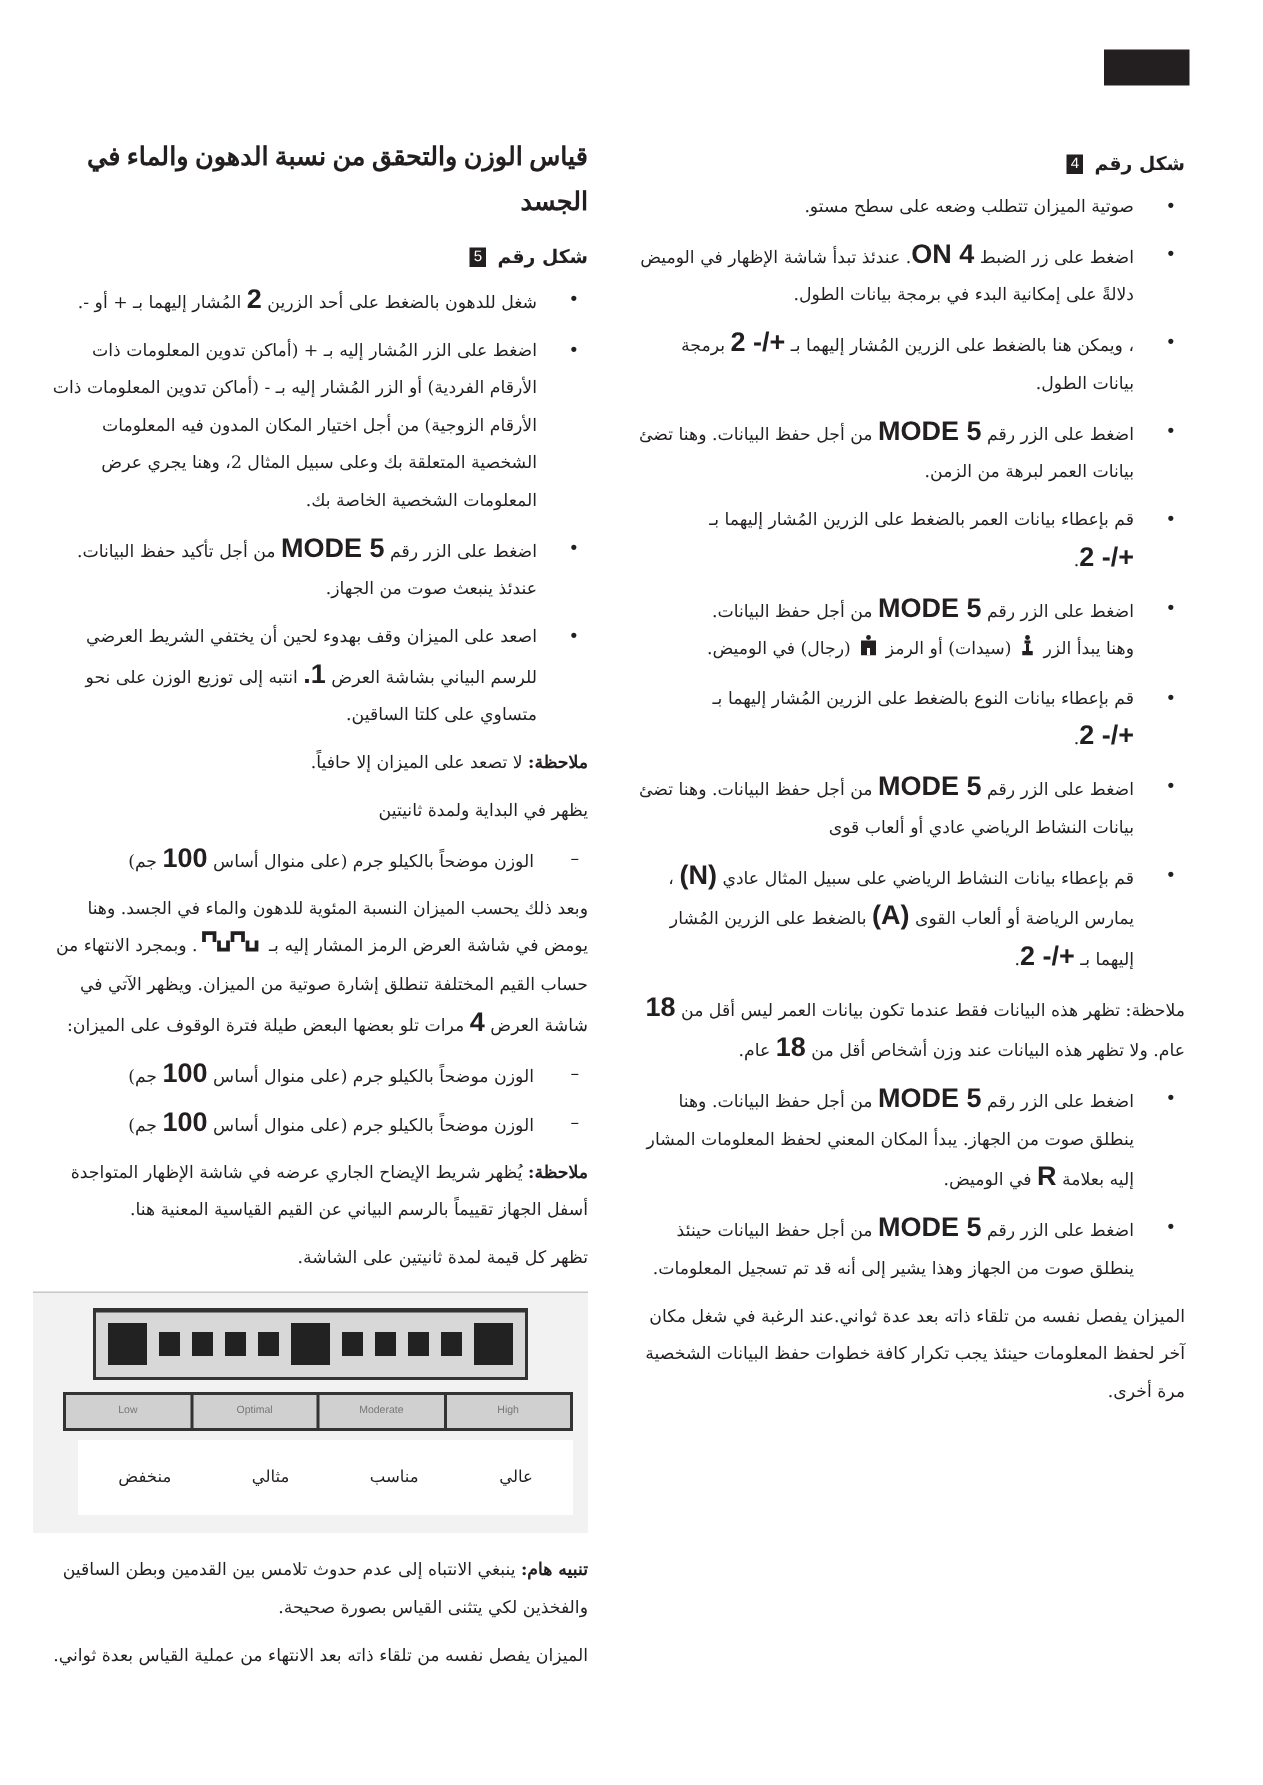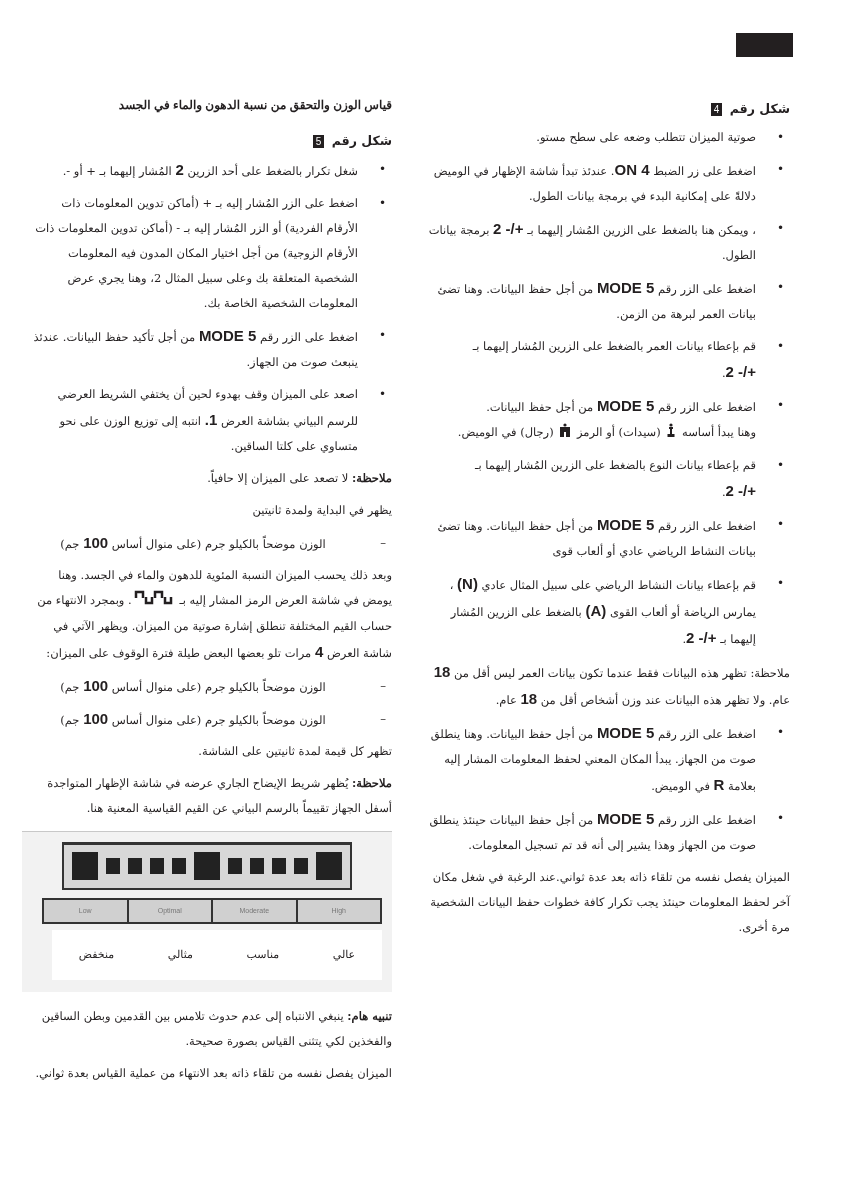--- a/index.html
+++ b/index.html
@@ -11,46 +11,46 @@
     position: absolute; left: 736px; top: 33px; width: 57px; height: 24px;
     background: #231f20;
   }
   .col {
     position: absolute; direction: rtl; text-align: right;
     font-size: 11.5px; line-height: 25px;
   }
   .col-right { left: 425px; top: 96px; width: 365px; }
   .col-left { left: 30px; top: 90px; width: 362px; }
   .title {
-    font-family: Liberation Sans, sans-serif; font-weight: bold;
-    font-size: 12px; line-height: 30px; margin: 0 0 8px 0;
+    font-family: Liberation Serif, serif; font-weight: bold;
+    font-size: 17px; line-height: 30px; margin: 0 0 8px 0;
   }
   .fig-heading {
     font-family: "DejaVu Sans", sans-serif; font-weight: bold;
     font-size: 12.5px; margin: 0 0 4px 0;
   }
   .fig-num {
     display: inline-block; background: #231f20; color: #fff;
     font-family: "Liberation Sans", sans-serif; font-weight: normal;
     font-size: 10px; line-height: 13px; padding: 0 3px; margin-right: 3px;
     vertical-align: middle;
   }
   ul.bullets { list-style: none; margin: 0; padding: 0; }
   ul.bullets li { position: relative; padding-right: 34px; margin-bottom: 7px; }
   ul.bullets li::before {
     content: "\2022"; position: absolute; right: 6px; top: 0;
     font-family: "DejaVu Sans", sans-serif; font-size: 12px;
   }
   ul.dashes { list-style: none; margin: 0; padding: 0; }
-  ul.dashes li { position: relative; padding-right: 36px; margin-bottom: 6px; text-align: center; }
+  ul.dashes li { position: relative; padding-right: 36px; margin-bottom: 6px; }
   ul.dashes li::before {
     content: "\2013"; position: absolute; right: 6px; top: 0;
   }
   p { margin: 0 0 7px 0; text-align: right; }
-  .b { font-family: "Liberation Sans", sans-serif; font-weight: bold; font-size: 15px; }
+  .b { font-family: "Liberation Sans", sans-serif; font-weight: bold; font-size: 18px; }
   .strong { font-weight: bold; }
   .icon-inline {
     display: inline-block; vertical-align: middle; margin: 0 2px;
   }
   .display-figure {
     margin: 10px 0 12px 0; width: 370px; height: 160px; position: relative;
     background: #f2f2f2; border-top: 1px solid #c8c8c8;
   }
   .seg-bar {
     position: absolute; left: 40px; top: 10px; width: 290px; height: 48px;
@@ -103,21 +103,21 @@
       <span>من أجل حفظ البيانات. وهنا تضئ بيانات العمر لبرهة من الزمن.</span>
     </li>
     <li>
       <span>قم بإعطاء بيانات العمر بالضغط على الزرين المُشار إليهما بـ</span><br>
       <span class="b">+/- 2</span><span>.</span>
     </li>
     <li>
       <span>اضغط على الزر رقم</span>
       <span class="b">5 MODE</span>
       <span>من أجل حفظ البيانات.</span><br>
-      <span>وهنا يبدأ أساسه</span>
+      <span>وهنا يبدأ الزر</span>
       <span class="icon-inline">
         <svg width="10" height="14" viewBox="0 0 10 14">
             <circle cx="5" cy="2" r="1.6" fill="#231f20"></circle>
             <rect x="3" y="4" width="4" height="2" fill="#231f20"></rect>
             <rect x="4" y="6" width="2" height="5" fill="#231f20"></rect>
             <rect x="1.5" y="11" width="7" height="3" fill="#231f20"></rect>
           </svg>
       </span>
       <span>(سيدات)</span>
       <span>أو الرمز</span>
@@ -174,21 +174,21 @@
 </div>
 
 <div class="col col-left">
   <h1 class="title">قياس الوزن والتحقق من نسبة الدهون والماء في الجسد</h1>
   <div class="fig-heading">
     <span>شكل رقم</span>
     <span class="fig-num">5</span>
   </div>
   <ul class="bullets">
     <li>
-      <span>شغل تكرار بالضغط على أحد الزرين</span>
+      <span>شغل للدهون بالضغط على أحد الزرين</span>
       <span class="b">2</span>
       <span>المُشار إليهما بـ + أو -.</span>
     </li>
     <li><span>اضغط على الزر المُشار إليه بـ + (أماكن تدوين المعلومات ذات الأرقام الفردية) أو الزر المُشار إليه بـ - (أماكن تدوين المعلومات ذات الأرقام الزوجية) من أجل اختيار المكان المدون فيه المعلومات الشخصية المتعلقة بك وعلى سبيل المثال 2، وهنا يجري عرض المعلومات الشخصية الخاصة بك.</span></li>
     <li>
       <span>اضغط على الزر رقم</span>
       <span class="b">5 MODE</span>
       <span>من أجل تأكيد حفظ البيانات. عندئذ ينبعث صوت من الجهاز.</span>
     </li>
     <li>
@@ -227,25 +227,25 @@
       <span>الوزن موضحاً بالكيلو جرم (على منوال أساس</span>
       <span class="b">100</span>
       <span>جم)</span>
     </li>
     <li>
       <span>الوزن موضحاً بالكيلو جرم (على منوال أساس</span>
       <span class="b">100</span>
       <span>جم)</span>
     </li>
   </ul>
-  <p>تظهر كل قيمة لمدة ثانيتين على الشاشة.</p>
   <p>
     <span class="strong">ملاحظة:</span>
     <span>يُظهر شريط الإيضاح الجاري عرضه في شاشة الإظهار المتواجدة أسفل الجهاز تقييماً بالرسم البياني عن القيم القياسية المعنية هنا.</span>
   </p>
+  <p>تظهر كل قيمة لمدة ثانيتين على الشاشة.</p>
 
   <div class="display-figure">
     <div class="seg-bar">
       <div class="seg big"></div>
       <div class="seg"></div>
       <div class="seg"></div>
       <div class="seg"></div>
       <div class="seg"></div>
       <div class="seg big"></div>
       <div class="seg"></div>

